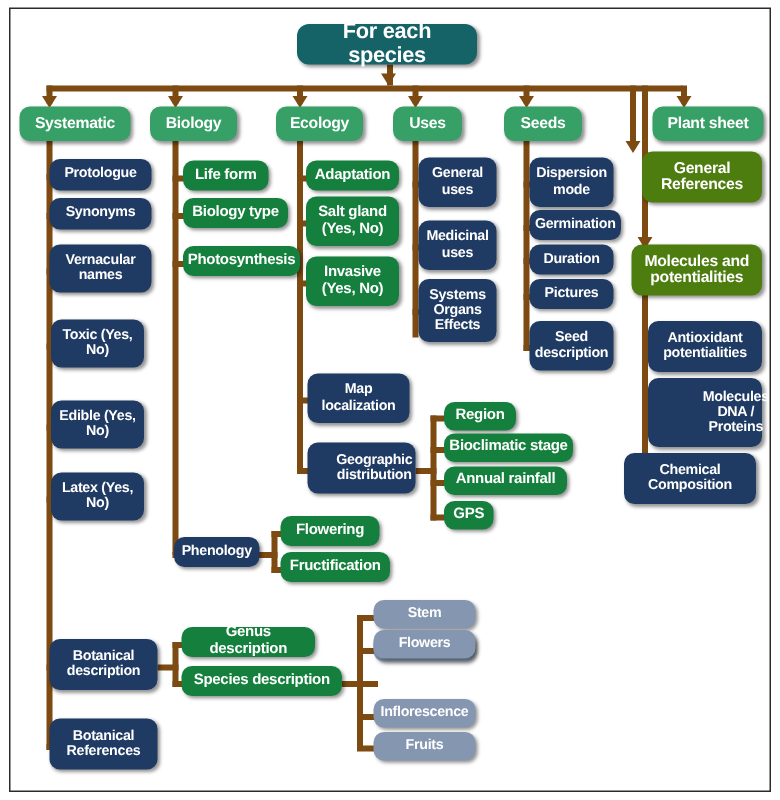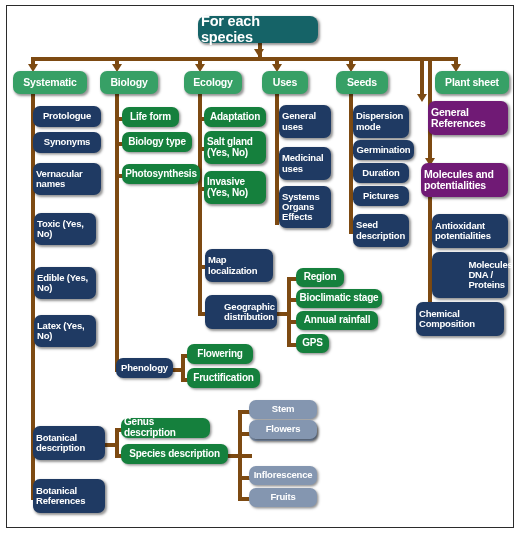--- a/index.html
+++ b/index.html
@@ -22,31 +22,32 @@
   
   .ln{position:absolute;background:#7d4a12;}
   .ln.h{height:4px;}
   .ln.v{width:4px;}
   .arw{position:absolute;width:0;height:0;border-left:5.5px solid transparent;border-right:5.5px solid transparent;border-top:8px solid #7d4a12;}
   
   .bx{
     position:absolute;
     border-radius:7px;
     display:flex;align-items:center;justify-content:center;
+    text-align:center;
     color:#ffffff;
     font-weight:bold;
     line-height:1.08;
     box-sizing:border-box;
     padding:1px 3px;
     box-shadow:1.5px 1.5px 2.5px rgba(0,0,0,0.42);
     letter-spacing:-0.2px;
   }
   .title{background:#156367;font-size:14.5px;border-radius:8px;}
   .green{background:#37a066;font-size:10.5px;}
-  .green2{background:#701a75;font-size:10.5px;}
+  .green2{background:#4d7c0f;font-size:10.5px;}
   .navy{background:#1f3a63;font-size:9.5px;}
   .blue{background:#15803d;font-size:10px;}
   .gray{background:#8496b0;font-size:9.5px;color:#ffffff;}
 </style>
 </head>
 <body>
 
 <div id="canvas">
 
   <div id="frame"></div>

